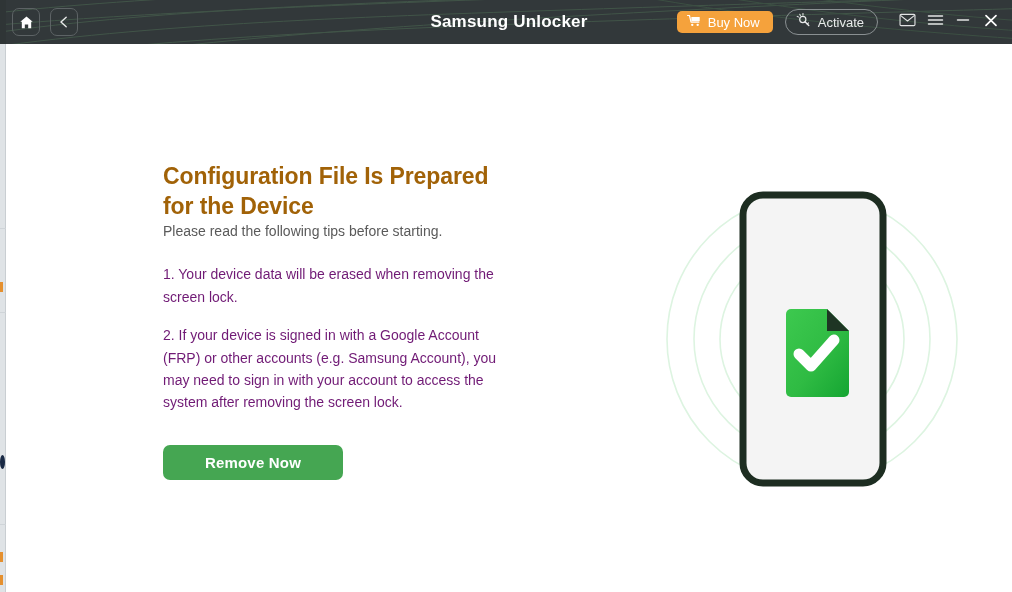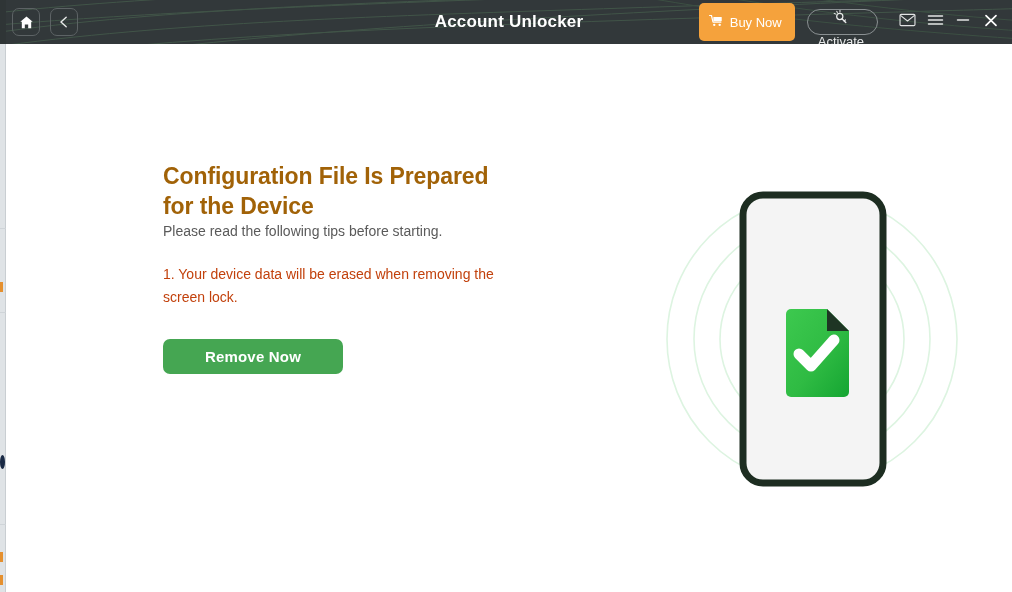--- a/index.html
+++ b/index.html
@@ -108,21 +108,21 @@
     position: absolute;
     right: 8px; top: 0;
     height: 44px;
     display: flex;
     align-items: center;
     gap: 0px;
     z-index: 2;
   }
 
   .buy-btn {
-    height: 38px;
+    height: 22px;
     padding: 0 13px 0 10px;
     border: none;
     border-radius: 5px;
     background: #f5a23c;
     color: #ffffff;
     font-size: 13px;
     font-family: "Liberation Sans", sans-serif;
     display: flex;
     align-items: center;
     gap: 6px;
@@ -136,21 +136,20 @@
     border-radius: 13px;
     background: transparent;
     color: #e8eaea;
     font-size: 13px;
     font-family: "Liberation Sans", sans-serif;
     display: flex;
     align-items: center;
     gap: 6px;
     cursor: pointer;
     margin-right: 14px;
-    flex-direction: column;
   }
   .win-icon {
     width: 26px; height: 26px;
     display: flex;
     align-items: center;
     justify-content: center;
     cursor: pointer;
     margin-left: 2px;
   }
 
@@ -177,21 +176,21 @@
     max-width: 360px;
   }
   .subhead {
     font-size: 14px;
     color: #5a5a5a;
     line-height: 1.4;
   }
   .tip {
     margin-top: 22px;
     font-size: 14px;
-    color: #c2410c;
+    color: #701a75;
     line-height: 1.60;
     max-width: 344px;
   }
   .tip + .tip { margin-top: 16px; }
 
   .remove-btn {
     margin-top: 31px;
     width: 180px;
     height: 35px;
     border: none;
@@ -259,21 +258,21 @@
       </div>
       <div class="icon-btn">
         <span>
           <svg width="14" height="14" viewBox="0 0 16 16">
             <path d="M10.5 2.5 L4.5 8 L10.5 13.5" fill="none" stroke="#e8eaea" stroke-width="1.6" stroke-linecap="round" stroke-linejoin="round"></path>
           </svg>
         </span>
       </div>
     </div>
 
-    <div class="app-title">Account Unlocker</div>
+    <div class="app-title">Samsung Unlocker</div>
 
     <div class="tb-right">
 
       <button class="buy-btn">
         <span>
           <svg width="15" height="14" viewBox="0 0 16 15">
             <path d="M0.6 1.6 L2.6 1.6 L4.3 8.8 L12.6 8.8" fill="none" stroke="#ffffff" stroke-width="1.3" stroke-linecap="round" stroke-linejoin="round"></path>
             <rect x="4.6" y="3.2" width="9" height="4.6" rx="0.6" fill="#ffffff"></rect>
             <circle cx="5.6" cy="11.6" r="1.25" fill="#ffffff"></circle>
             <circle cx="11.4" cy="11.6" r="1.25" fill="#ffffff"></circle>
@@ -331,20 +330,21 @@
 
     </div>
   </div>
 
   <div class="content">
 
     <div class="text-col">
       <div class="headline">Configuration File Is Prepared for the Device</div>
       <div class="subhead">Please read the following tips before starting.</div>
       <div class="tip">1. Your device data will be erased when removing the screen lock.</div>
+      <div class="tip">2. If your device is signed in with a Google Account (FRP) or other accounts (e.g. Samsung Account), you may need to sign in with your account to access the system after removing the screen lock.</div>
       <button class="remove-btn">Remove Now</button>
     </div>
 
     <div class="illus">
       <svg width="310" height="330" viewBox="0 0 310 330">
 
         <g fill="none" stroke="#ddf4e1" stroke-width="1.6">
           <circle cx="155" cy="165" r="145"></circle>
           <circle cx="155" cy="165" r="118"></circle>
           <circle cx="155" cy="165" r="92"></circle>

